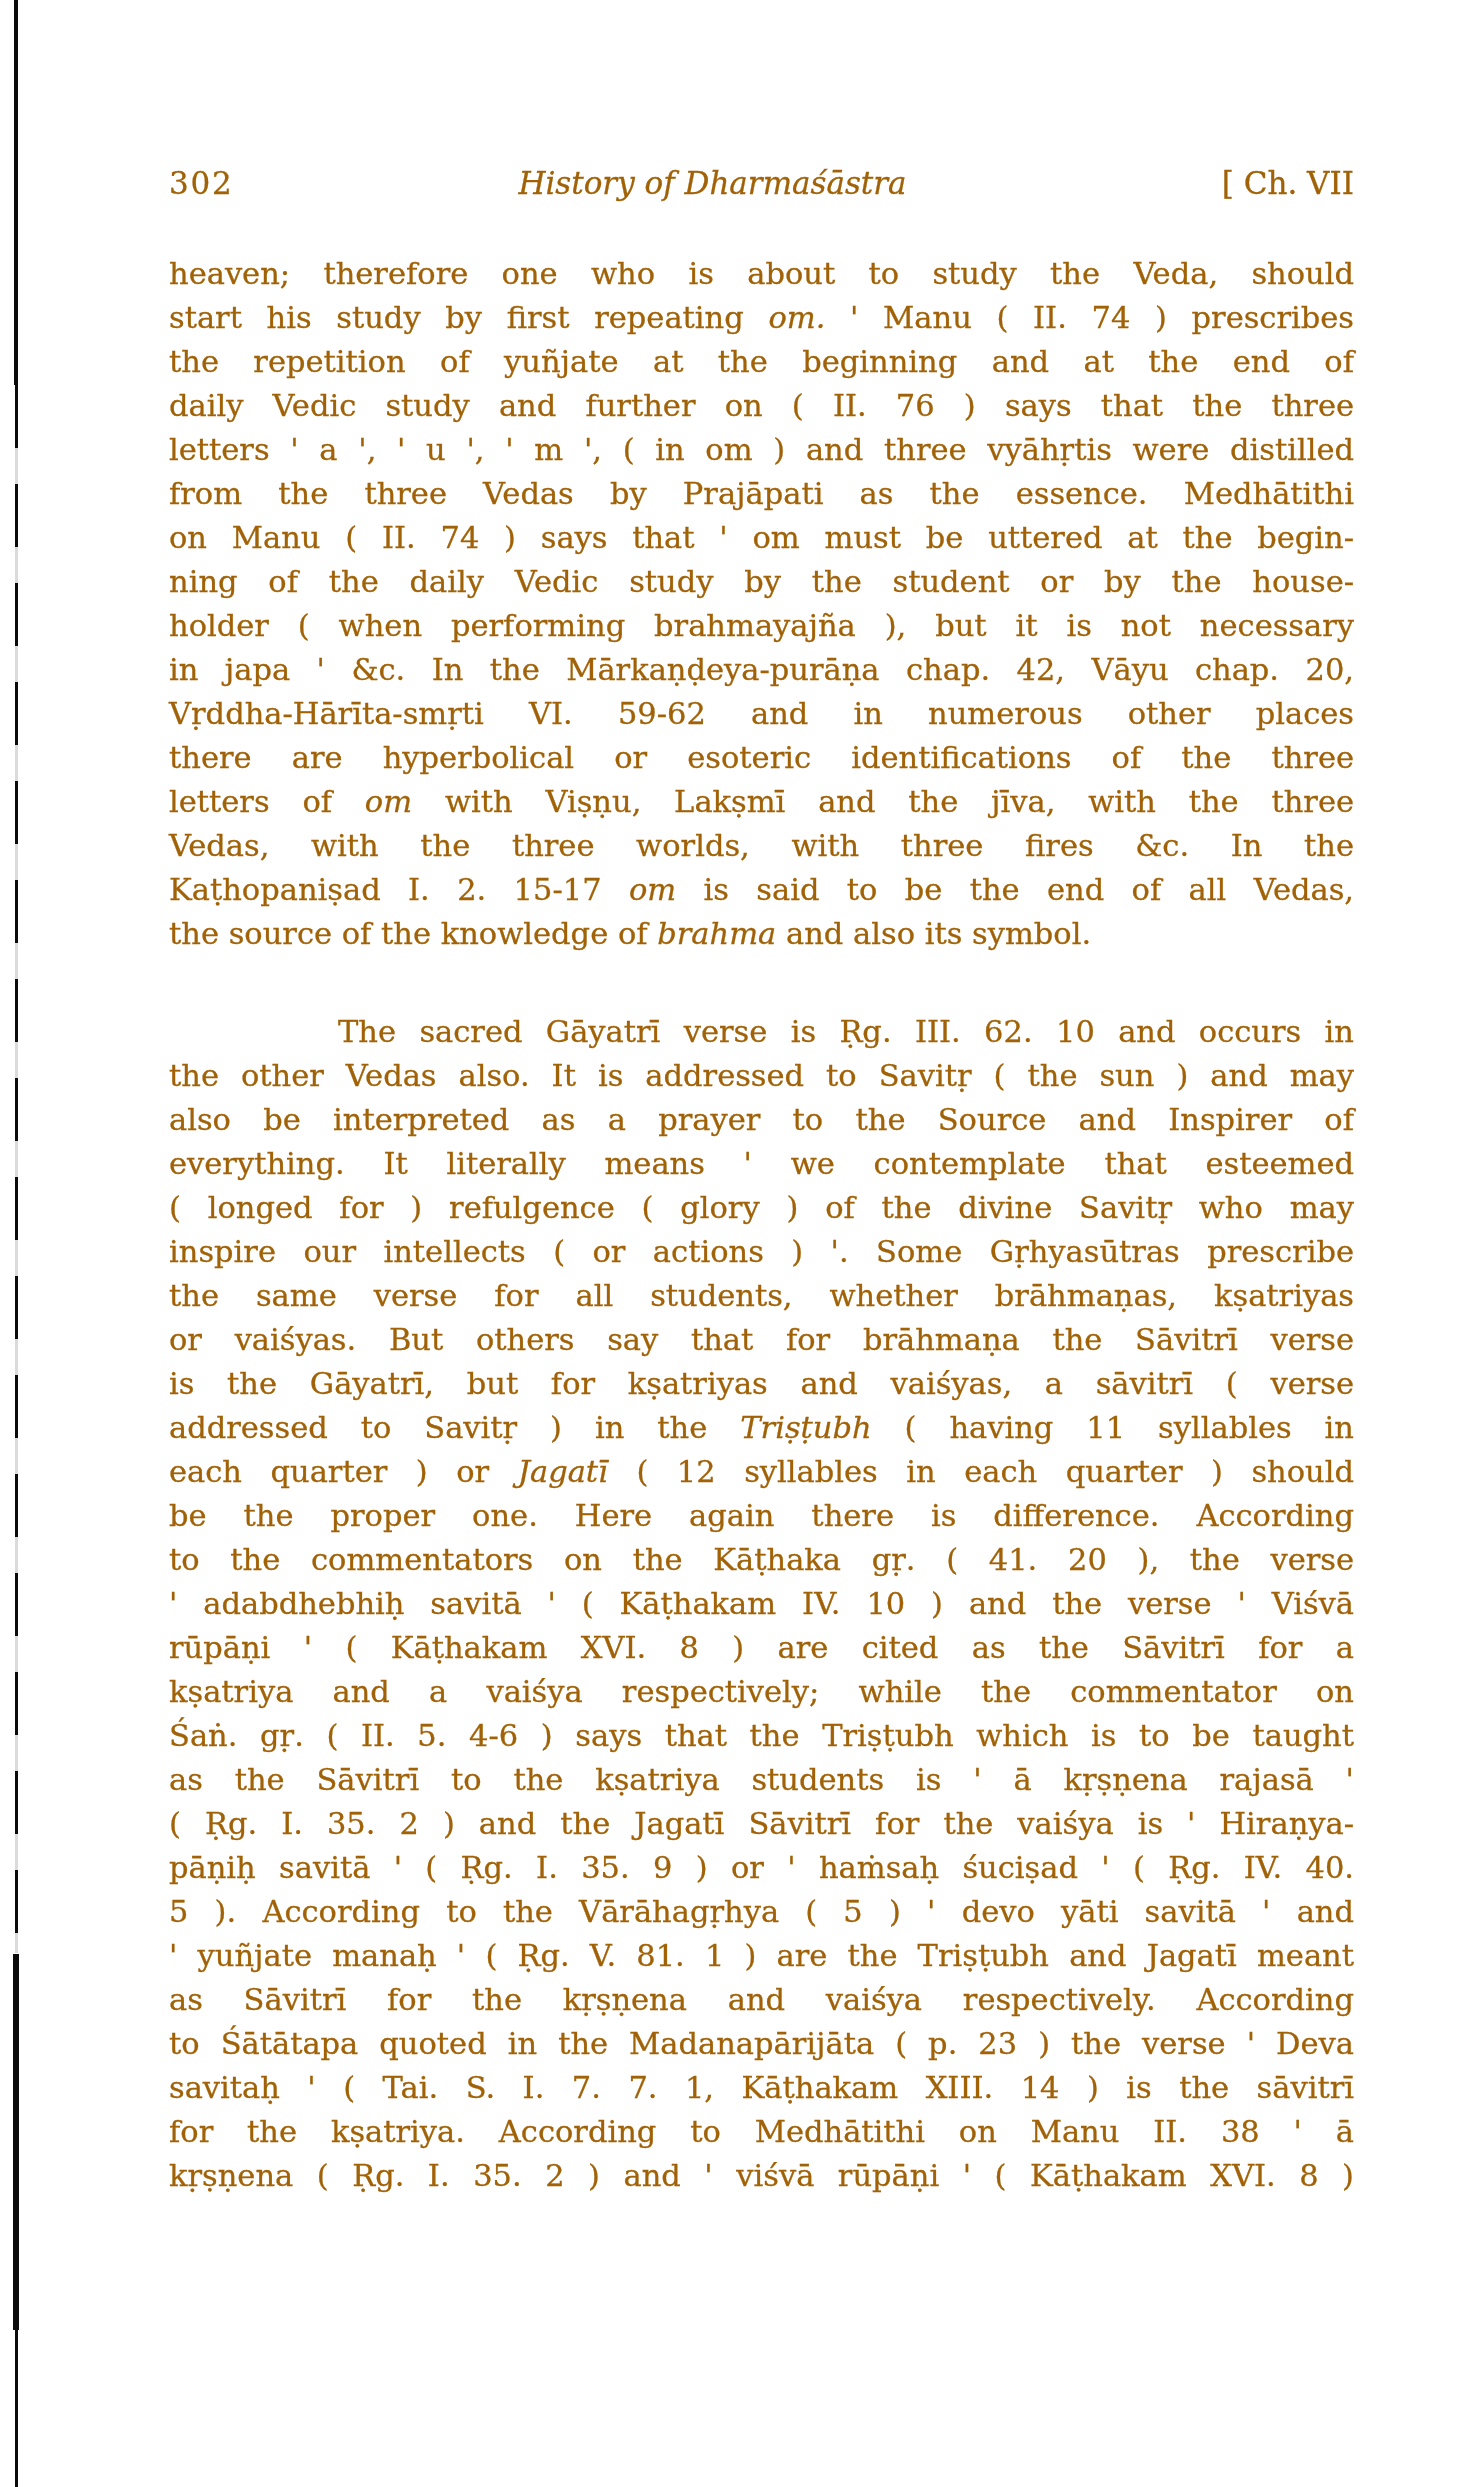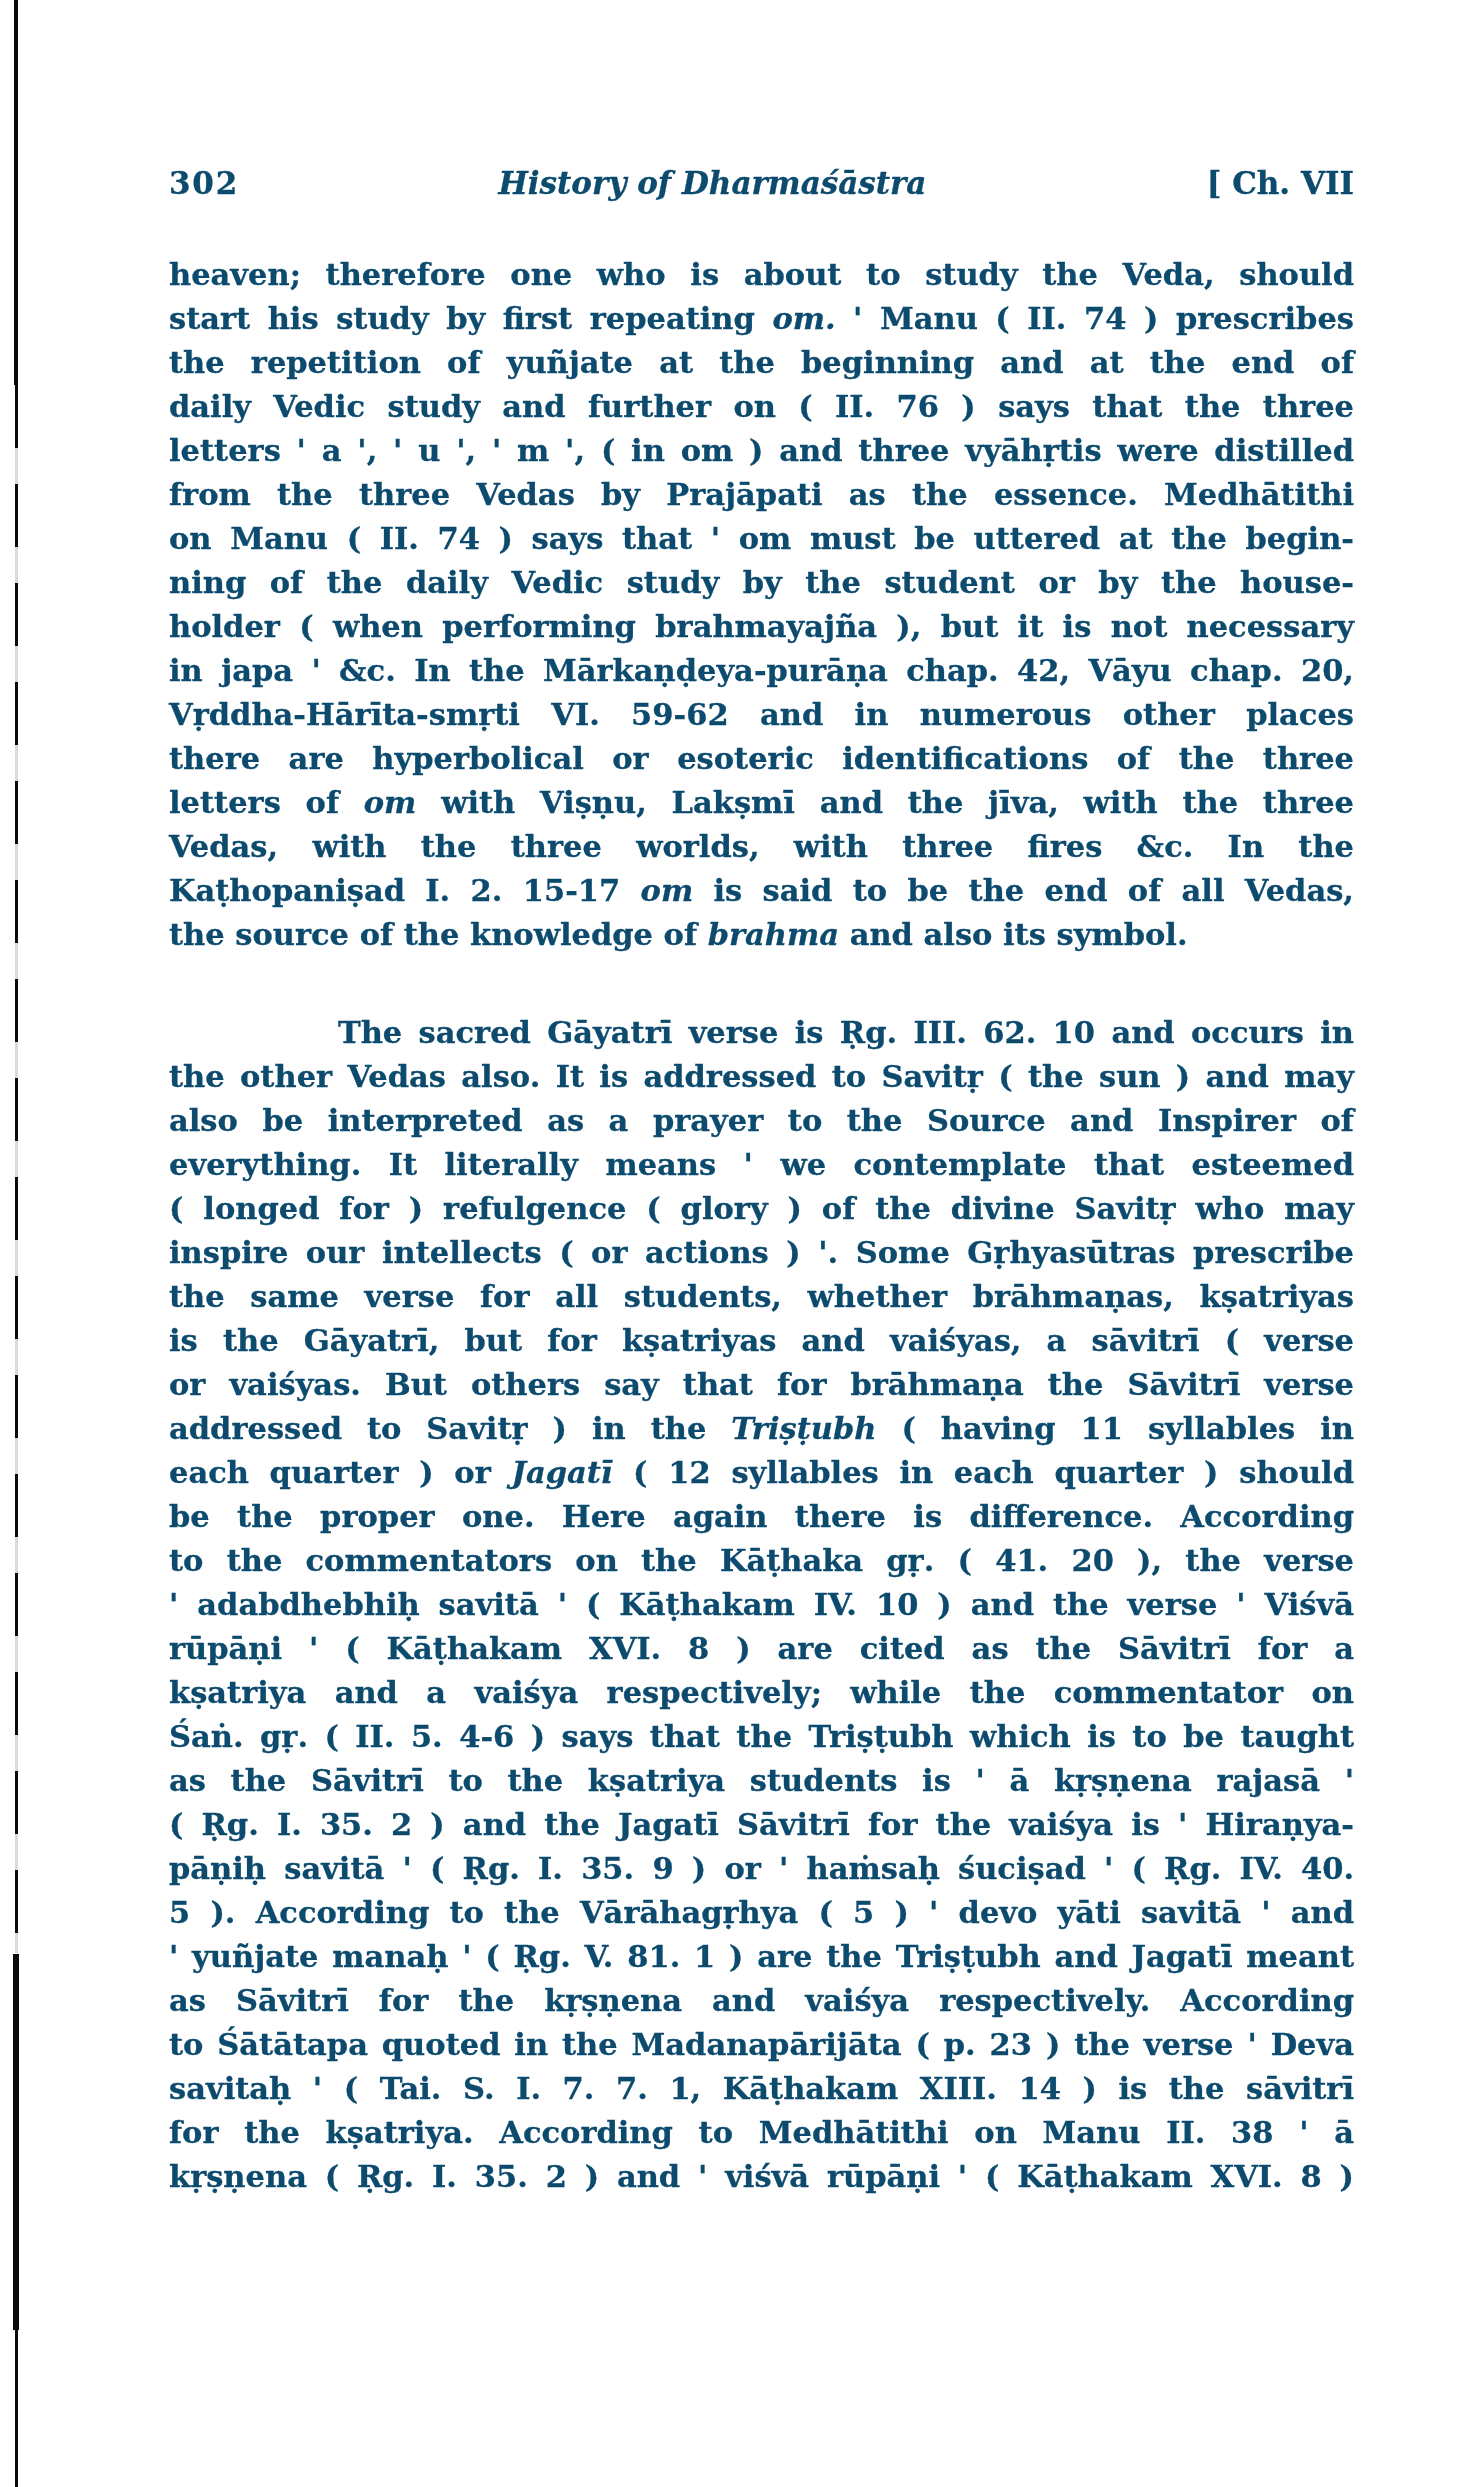--- a/index.html
+++ b/index.html
@@ -1,24 +1,23 @@
 <!DOCTYPE html>
 <html style="font-size:14.3px"><head>
 <meta charset="utf-8">
 <style>
   html, body { margin: 0; padding: 0; background: #ffffff; }
   .page {
     position: relative;
     width: 1482px;
     height: 2487px;
     background: #ffffff;
-    color: #0c4a6e;
+    color: #a16207;
     font-family: "DejaVu Serif", "Liberation Serif", serif;
     overflow: hidden;
-    font-weight: bold;
   }
   
   .edge { position: absolute; background: #0b0b0b; }
   .edge.seg1 { left: 14.3px; top: 0; width: 3.6px; height: 385px; }
   .edge.seg2 {
     left: 15.2px; top: 385px; width: 2.7px; height: 1568px;
     background: repeating-linear-gradient(to bottom,
       #0b0b0b 0px, #0b0b0b 63px, rgba(11,11,11,0.15) 63px, rgba(11,11,11,0.15) 99px);
   }
   .edge.seg3 { left: 12.5px; top: 1954px; width: 6.3px; height: 376px; }
@@ -82,22 +81,22 @@
         <div class="line lastline"><span>the source of the knowledge of </span><span class="it">brahma</span><span> and also its symbol.</span></div>
       </div>
       <div class="paragraph">
         <div class="line firstindent"><span>The sacred Gāyatrī verse is Ṛg. III. 62. 10 and occurs in</span></div>
         <div class="line"><span>the other Vedas also.  It is addressed to Savitṛ ( the sun ) and may</span></div>
         <div class="line"><span>also be interpreted as a prayer to the Source and Inspirer of</span></div>
         <div class="line"><span>everything.  It literally means ' we contemplate that esteemed</span></div>
         <div class="line"><span>( longed for ) refulgence ( glory ) of the divine Savitṛ who may</span></div>
         <div class="line"><span>inspire our intellects ( or actions ) '.  Some Gṛhyasūtras prescribe</span></div>
         <div class="line"><span>the same verse for all students, whether brāhmaṇas, kṣatriyas</span></div>
+        <div class="line"><span>or vaiśyas.  But others say that for brāhmaṇa the Sāvitrī verse</span></div>
         <div class="line"><span>is the Gāyatrī, but for kṣatriyas and vaiśyas, a sāvitrī ( verse</span></div>
-        <div class="line"><span>or vaiśyas.  But others say that for brāhmaṇa the Sāvitrī verse</span></div>
         <div class="line"><span>addressed to Savitṛ ) in the </span><span class="it">Triṣṭubh</span><span> ( having 11 syllables in</span></div>
         <div class="line"><span>each quarter ) or </span><span class="it">Jagatī</span><span> ( 12 syllables in each quarter ) should</span></div>
         <div class="line"><span>be the proper one.  Here again there is difference.  According</span></div>
         <div class="line"><span>to the commentators on the Kāṭhaka gṛ. ( 41. 20 ), the verse</span></div>
         <div class="line"><span>' adabdhebhiḥ savitā ' ( Kāṭhakam IV. 10 ) and the verse ' Viśvā</span></div>
         <div class="line"><span>rūpāṇi ' ( Kāṭhakam XVI. 8 )  are cited as the Sāvitrī for a</span></div>
         <div class="line"><span>kṣatriya and a vaiśya respectively; while the commentator on</span></div>
         <div class="line"><span>Śaṅ. gṛ. ( II. 5. 4-6 ) says that the Triṣṭubh which is to be taught</span></div>
         <div class="line"><span>as the Sāvitrī to the kṣatriya students is ' ā kṛṣṇena rajasā '</span></div>
         <div class="line"><span>( Ṛg. I. 35. 2 ) and the Jagatī Sāvitrī for the vaiśya is ' Hiraṇya-</span></div>

